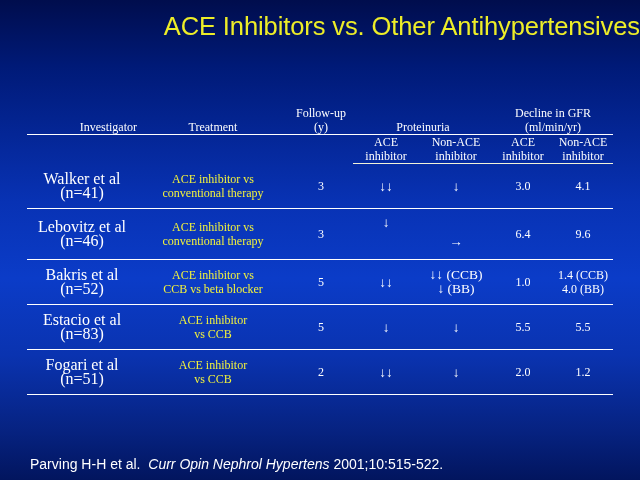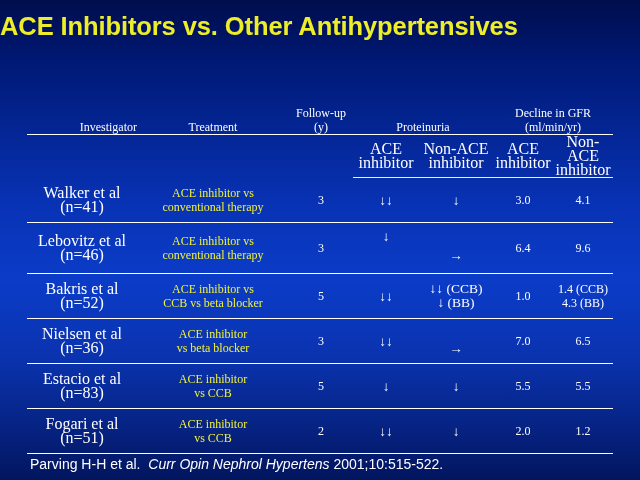--- a/index.html
+++ b/index.html
@@ -28,23 +28,23 @@
         #02155e 100%);
     overflow: hidden;
   }
 
   
   #title {
     position: absolute;
     left: 0;
     top: 11px;
     width: 640px;
-    text-align: left;
+    text-align: right;
     font-family: "Liberation Sans", sans-serif;
-    font-weight: bold;
+    font-weight: normal;
     font-size: 25.5px;
     line-height: 31px;
     color: #eded28;
     letter-spacing: -0.1px;
   }
 
   
   #table {
     position: absolute;
     left: 27px;
@@ -72,21 +72,21 @@
     padding-bottom: 2px;
   }
   .hdr.bottomalign {
     vertical-align: bottom;
   }
   .rule-top td {
     border-bottom: 1.6px solid #ffffff;
   }
   .subhdr {
     color: #ffffff;
-    font-size: 16px;
+    font-size: 12px;
     line-height: 13px;
     text-align: center;
     padding-top: 5px;
     padding-bottom: 3px;
   }
   .rule-sub td.ruled {
     border-bottom: 1.6px solid #f2f2d8;
   }
 
   
@@ -249,41 +249,24 @@
           </td>
           <td class="c-num">5</td>
           <td class="c-arrow">↓↓</td>
           <td class="c-arrow">
             <span class="stack">↓↓ (CCB)</span>
             <span class="stack">↓ (BB)</span>
           </td>
           <td class="c-num">1.0</td>
           <td class="c-num">
             <span class="stack">1.4 (CCB)</span>
-            <span class="stack">4.3 (BB)</span>
-          </td>
-        </tr>
-
-        <tr class="datarow">
-          <td class="c-inv">
-            <span class="stack">Nielsen et al</span>
-            <span class="stack">(n=36)</span>
-          </td>
-          <td class="c-trt">
-            <span class="stack">ACE inhibitor</span>
-            <span class="stack">vs beta blocker</span>
-          </td>
-          <td class="c-num">3</td>
-          <td class="c-arrow">↓↓</td>
-          <td class="c-arrow">
-            <span class="arrow-low">→</span>
-          </td>
-          <td class="c-num">7.0</td>
-          <td class="c-num">6.5</td>
-        </tr>
+            <span class="stack">4.0 (BB)</span>
+          </td>
+        </tr>
+
 
         <tr class="datarow">
           <td class="c-inv">
             <span class="stack">Estacio et al</span>
             <span class="stack">(n=83)</span>
           </td>
           <td class="c-trt">
             <span class="stack">ACE inhibitor</span>
             <span class="stack">vs CCB</span>
           </td>

